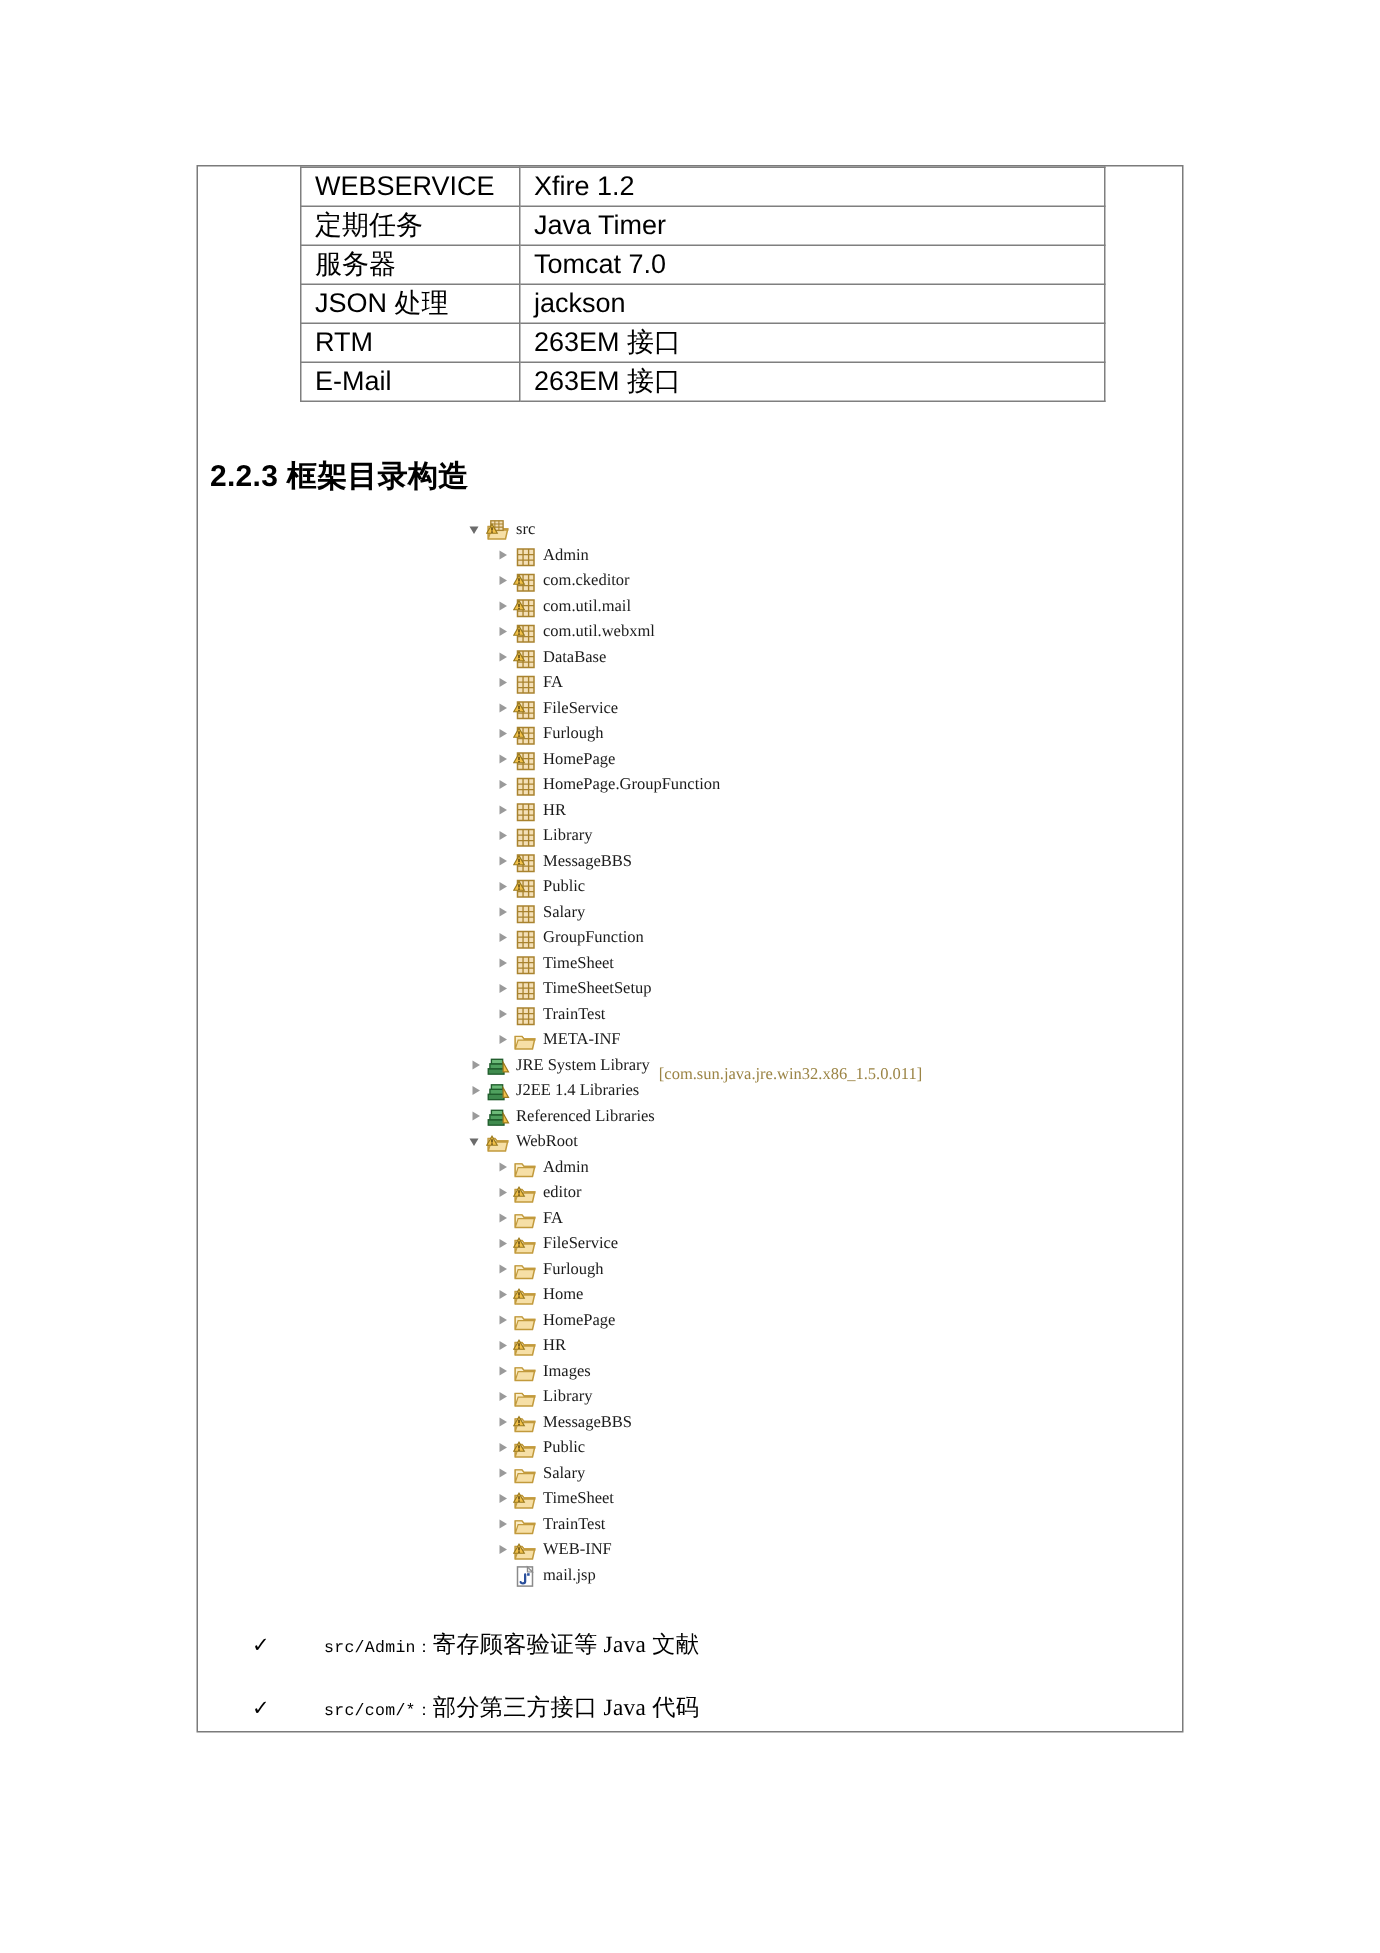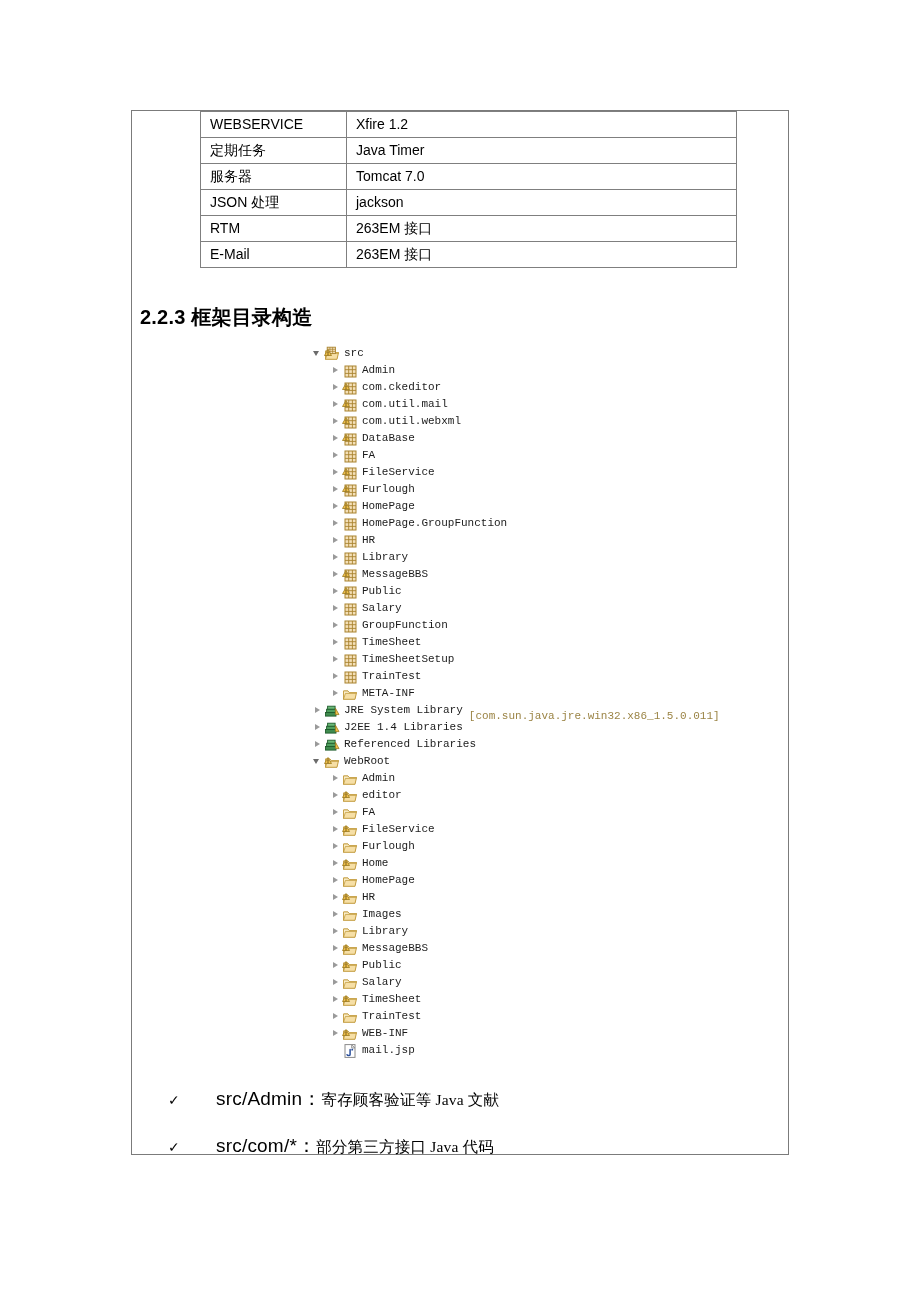--- a/index.html
+++ b/index.html
@@ -33,21 +33,21 @@
     left: 200px;
     top: 111px;
     width: 518px;
     border-collapse: collapse;
     table-layout: fixed;
   }
   .spec-table td {
     border: 1px solid #7f7f7f;
     height: 25px;
     padding: 0 0 0 9px;
-    font-size: 14px;
+    font-size: 18px;
     line-height: 25px;
     vertical-align: middle;
     white-space: nowrap;
     overflow: hidden;
   }
   .spec-table td.col-key { width: 136px; }
   .spec-table td.col-val { width: 380px; }
 
   
   .section-heading {
@@ -59,21 +59,21 @@
     letter-spacing: 0.2px;
     white-space: nowrap;
   }
 
   
   .tree {
     position: absolute;
     left: 311px;
     top: 345px;
     font-size: 11px;
-    font-family: Liberation Mono, monospace;
+    font-family: Liberation Serif, serif;
     color: #1b1b1b;
     user-select: none;
   }
   .tree-row {
     height: 17px;
     line-height: 17px;
     display: flex;
     align-items: center;
     white-space: nowrap;
   }
@@ -139,22 +139,22 @@
     flex: 0 0 48px;
     font-size: 14px;
     color: #000;
   }
   .bullet-text {
     font-family: "Liberation Serif", serif;
     font-size: 15.5px;
     letter-spacing: 0.2px;
   }
   .bullet-text .mono {
-    font-family: Liberation Sans, sans-serif;
-    font-size: 19px;
+    font-family: Liberation Mono, monospace;
+    font-size: 11px;
   }
 </style>
 </head>
 <body>
 
 <div class="page-frame"></div>
 
 <table class="spec-table">
   <tbody>
     <tr>

